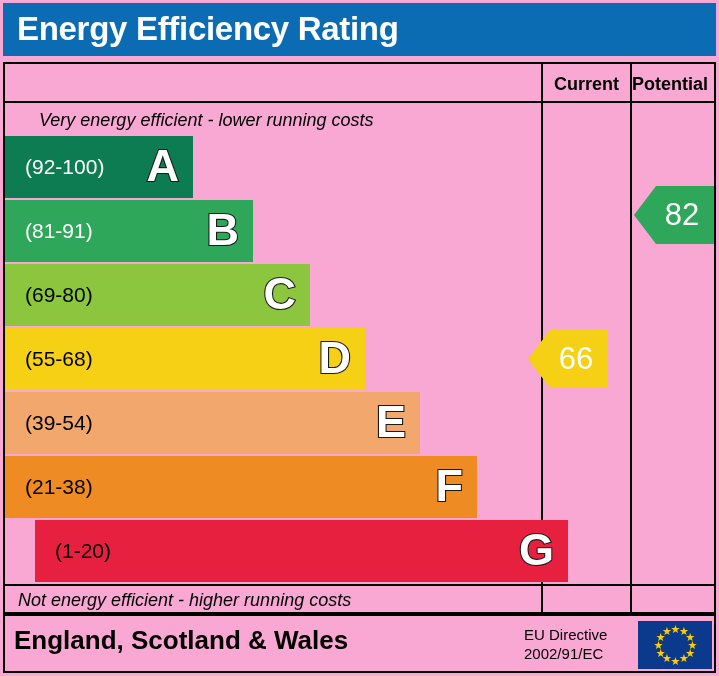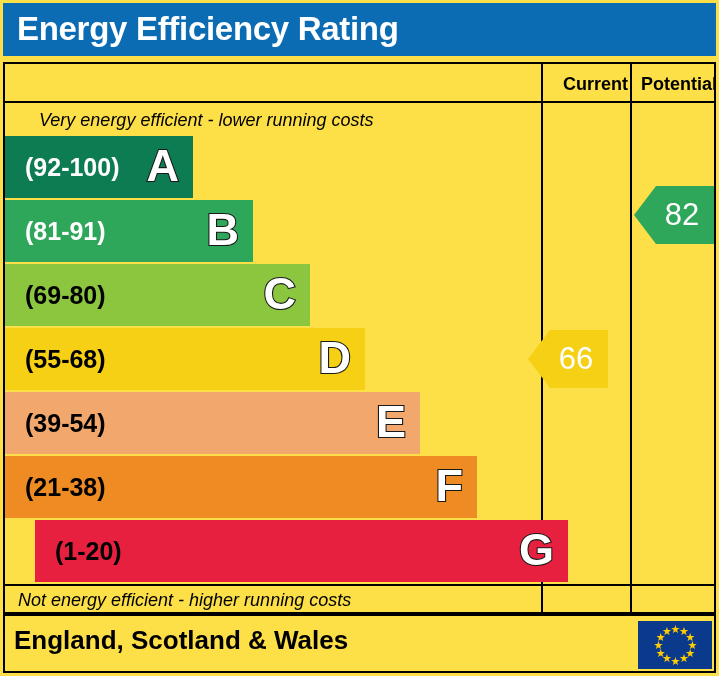--- a/index.html
+++ b/index.html
@@ -8,21 +8,21 @@
     background: #ffffff;
   }
   body {
     font-family: "Liberation Sans", sans-serif;
   }
   #epc {
     position: relative;
     width: 719px;
     height: 676px;
     box-sizing: border-box;
-    background: #fde047;
+    background: #f9a8d4;
     overflow: hidden;
   }
 
   
   .title-bar {
     position: absolute;
     left: 3px;
     top: 3px;
     width: 713px;
     height: 53px;
@@ -82,21 +82,20 @@
 
   .col-head {
     position: absolute;
     top: 72px;
     height: 24px;
     line-height: 24px;
     font-size: 18px;
     font-weight: bold;
     color: #000000;
     text-align: center;
-    padding-left: 9px;
   }
   .col-head.current { left: 543px; width: 87px; }
   .col-head.potential { left: 632px; width: 72px; }
 
   
   .caption {
     position: absolute;
     left: 18px;
     font-size: 18px;
     font-style: italic;
@@ -112,22 +111,22 @@
     left: 5px;
     height: 62px;
     box-sizing: border-box;
   }
   .band .range {
     position: absolute;
     left: 20px;
     top: 0;
     height: 62px;
     line-height: 62px;
-    font-size: 25px;
-    font-weight: bold;
+    font-size: 21px;
+    font-weight: normal;
     white-space: nowrap;
   }
   .band .letter {
     position: absolute;
     right: 14px;
     top: 0;
     height: 62px;
     line-height: 60px;
     font-size: 45px;
     font-weight: bold;
@@ -261,20 +260,24 @@
       <div class="marker current" style="top: 330px; background: rgb(245, 208, 20);">
         <span class="val">66</span>
       </div>
       <div class="marker potential" style="top: 186px; background: rgb(46, 167, 90);">
         <span class="val">82</span>
       </div>
     </div>
 
   <div class="footer"></div>
   <div class="footer-region">England, Scotland &amp; Wales</div>
+  <div class="directive">
+    <div>EU Directive</div>
+    <div>2002/91/EC</div>
+  </div>
   <div class="eu-flag" id="eu-flag">
       <span class="star" style="left: 32.5px; top: 3.5px;">★</span>
       <span class="star" style="left: 41px; top: 5.64359px;">★</span>
       <span class="star" style="left: 47.2224px; top: 11.5px;">★</span>
       <span class="star" style="left: 49.5px; top: 19.5px;">★</span>
       <span class="star" style="left: 47.2224px; top: 27.5px;">★</span>
       <span class="star" style="left: 41px; top: 33.3564px;">★</span>
       <span class="star" style="left: 32.5px; top: 35.5px;">★</span>
       <span class="star" style="left: 24px; top: 33.3564px;">★</span>
       <span class="star" style="left: 17.7776px; top: 27.5px;">★</span>

